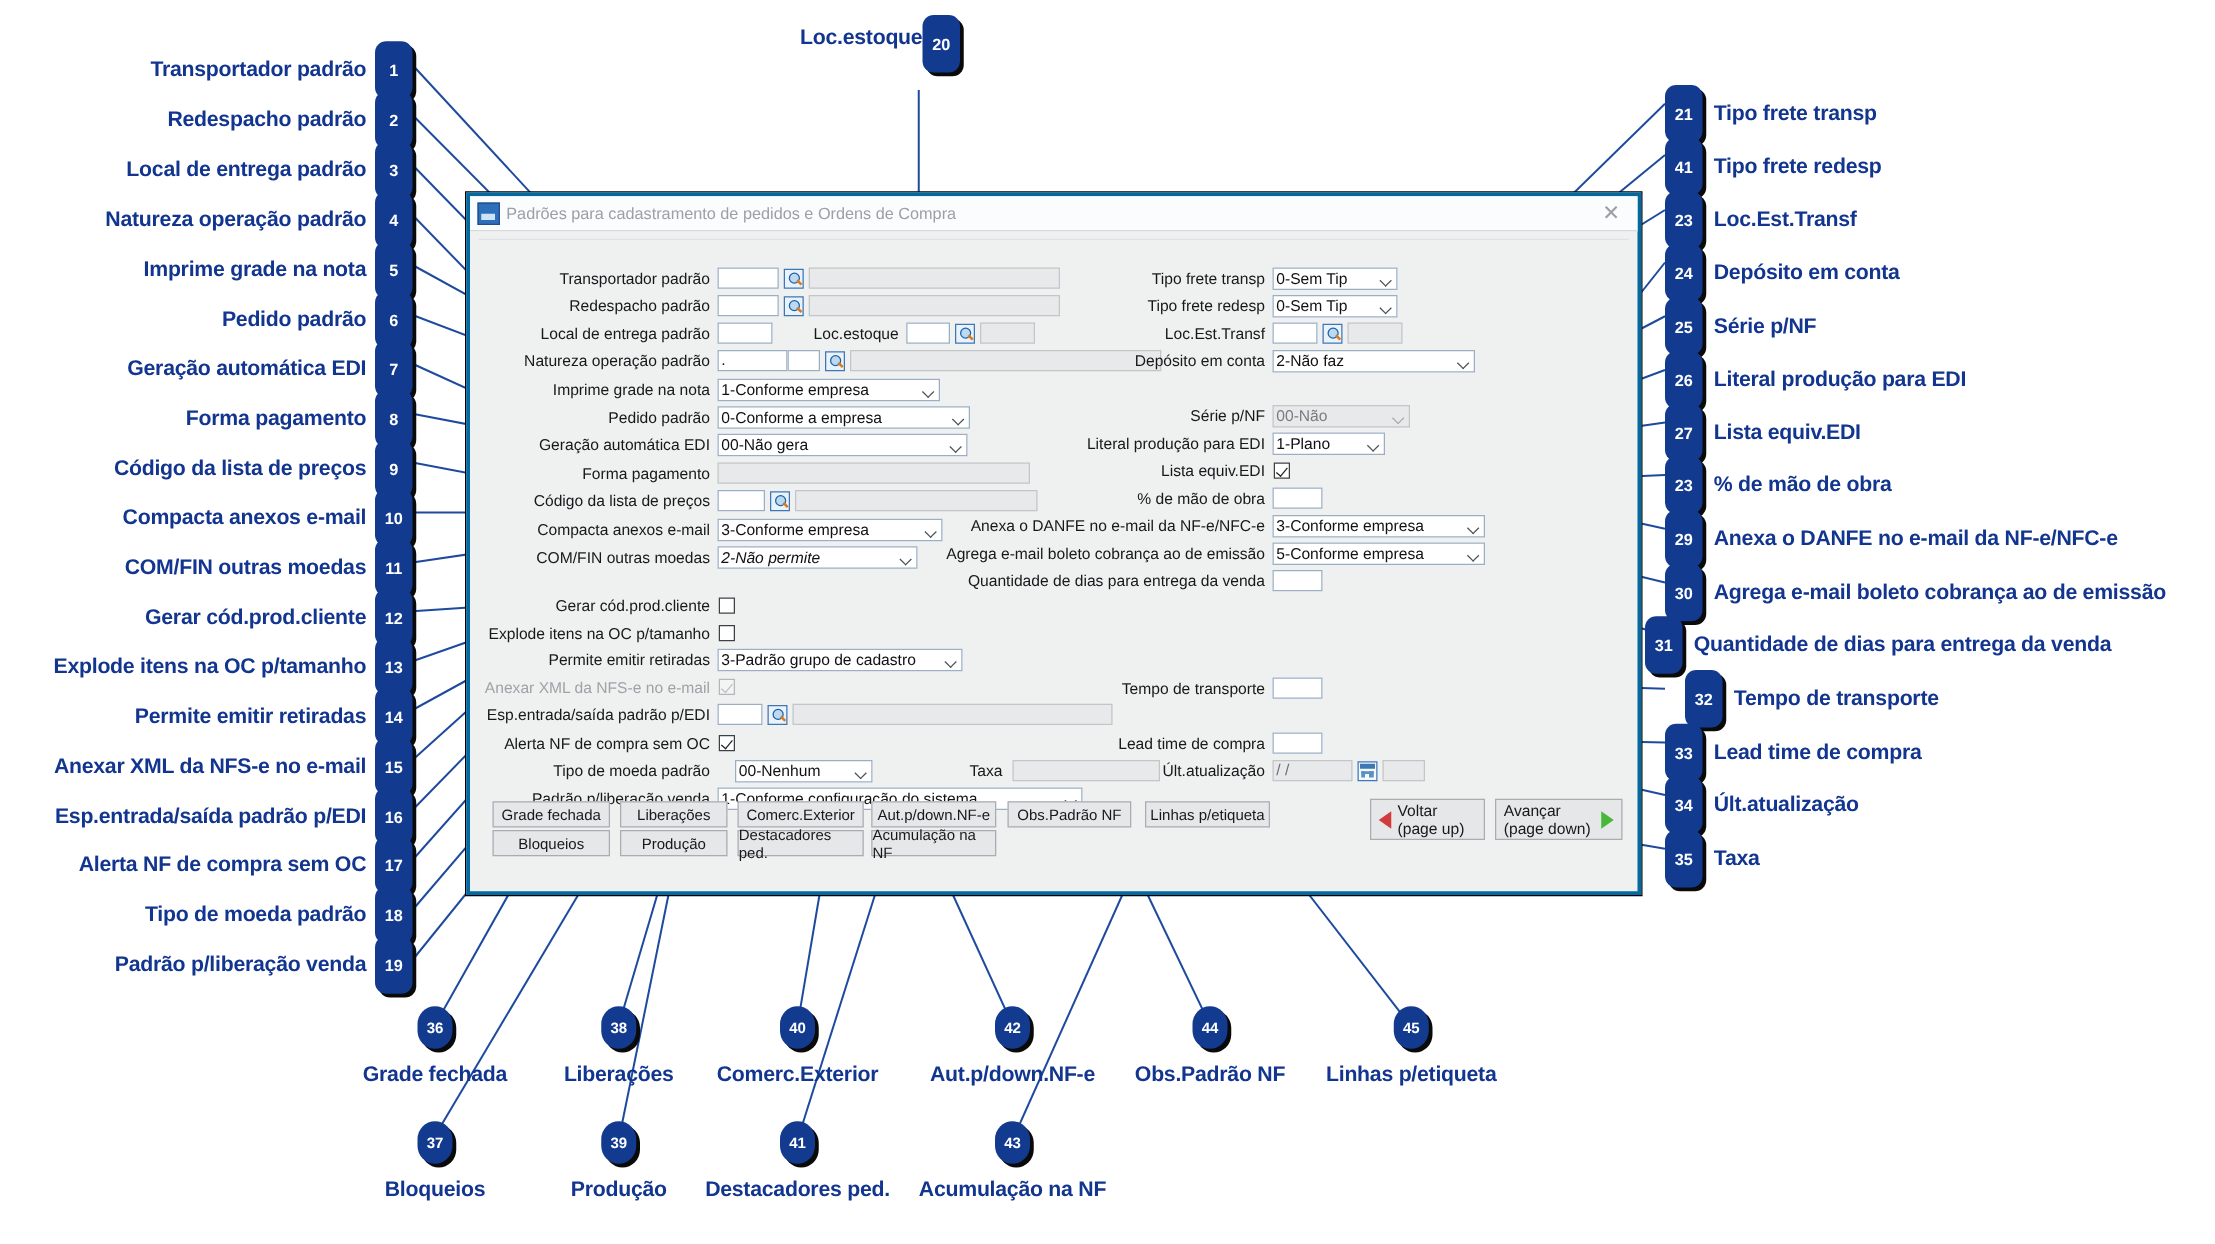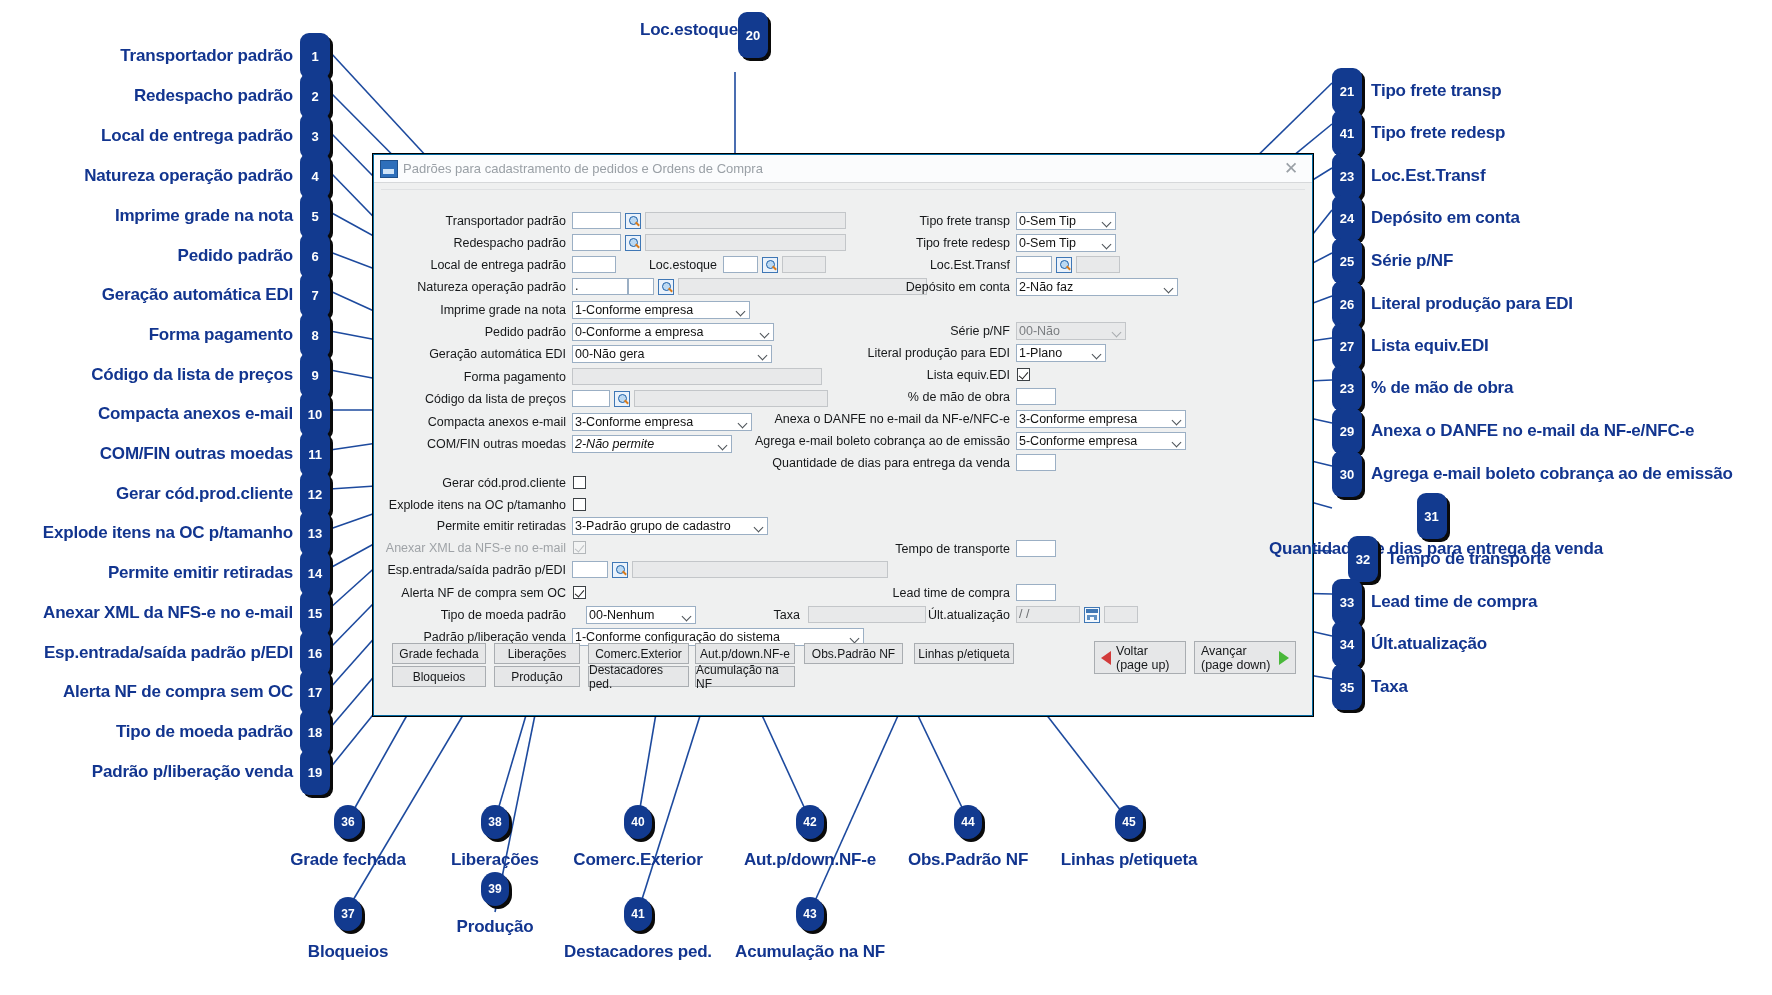--- a/index.html
+++ b/index.html
@@ -24,21 +24,21 @@
   .callout.right .txt{margin-left:9px;}
   .callout.below{flex-direction:column;align-items:center;}
   .callout.below .txt{margin-top:11px;font-size:17px;}
   .callout.above .txt{margin-bottom:10px;font-size:17px;}
 
   svg.leaders{position:absolute;left:0;top:0;width:1772px;height:995px;pointer-events:none;}
 
   
   #dialog{
     position:absolute;left:373px;top:154px;width:940px;height:562px;
-    background:#eff0f0;border:1px solid #0369a1;box-sizing:border-box;
+    background:#eff0f0;border:3px solid #0369a1;box-sizing:border-box;
     box-shadow:0 0 0 1px #000;
   }
   #titlebar{
     height:27px;background:#fbfcfd;border-bottom:1px solid #d6d8da;
     display:flex;align-items:center;padding:0 4px;
   }
   #titlebar .ticon{
     width:16px;height:16px;margin:0 5px 0 2px;background:#2e6fbb;
     border:1px solid #1e4f8a;position:relative;flex:0 0 auto;
   }
@@ -526,21 +526,21 @@
   <div class="txt">% de mão de obra</div>
 </div>
 <div class="callout right" style="left:1332px;top:408px;">
   <div class="bubble">29</div>
   <div class="txt">Anexa o DANFE no e-mail da NF-e/NFC-e</div>
 </div>
 <div class="callout right" style="left:1332px;top:451px;">
   <div class="bubble">30</div>
   <div class="txt">Agrega e-mail boleto cobrança ao de emissão</div>
 </div>
-<div class="callout right" style="left:1260px;top:493px;flex-direction:column;">
+<div class="callout right" style="left:1316px;top:493px;">
   <div class="bubble">31</div>
   <div class="txt">Quantidade de dias para entrega da venda</div>
 </div>
 <div class="callout right" style="left:1348px;top:536px;">
   <div class="bubble">32</div>
   <div class="txt">Tempo de transporte</div>
 </div>
 <div class="callout right" style="left:1332px;top:579px;">
   <div class="bubble">33</div>
   <div class="txt">Lead time de compra</div>
@@ -559,21 +559,21 @@
   <div class="txt">Grade fechada</div>
 </div>
 <div class="callout below" style="left:258px;top:897px;width:180px;">
   <div class="bubble oval">37</div>
   <div class="txt">Bloqueios</div>
 </div>
 <div class="callout below" style="left:425px;top:805px;width:140px;">
   <div class="bubble oval">38</div>
   <div class="txt">Liberações</div>
 </div>
-<div class="callout below" style="left:425px;top:872px;width:140px;justify-content:flex-end;">
+<div class="callout below" style="left:425px;top:897px;width:140px;justify-content:flex-end;">
   <div class="bubble oval">39</div>
   <div class="txt">Produção</div>
 </div>
 <div class="callout below" style="left:552px;top:805px;width:172px;">
   <div class="bubble oval">40</div>
   <div class="txt">Comerc.Exterior</div>
 </div>
 <div class="callout below" style="left:552px;top:897px;width:172px;">
   <div class="bubble oval">41</div>
   <div class="txt">Destacadores ped.</div>

